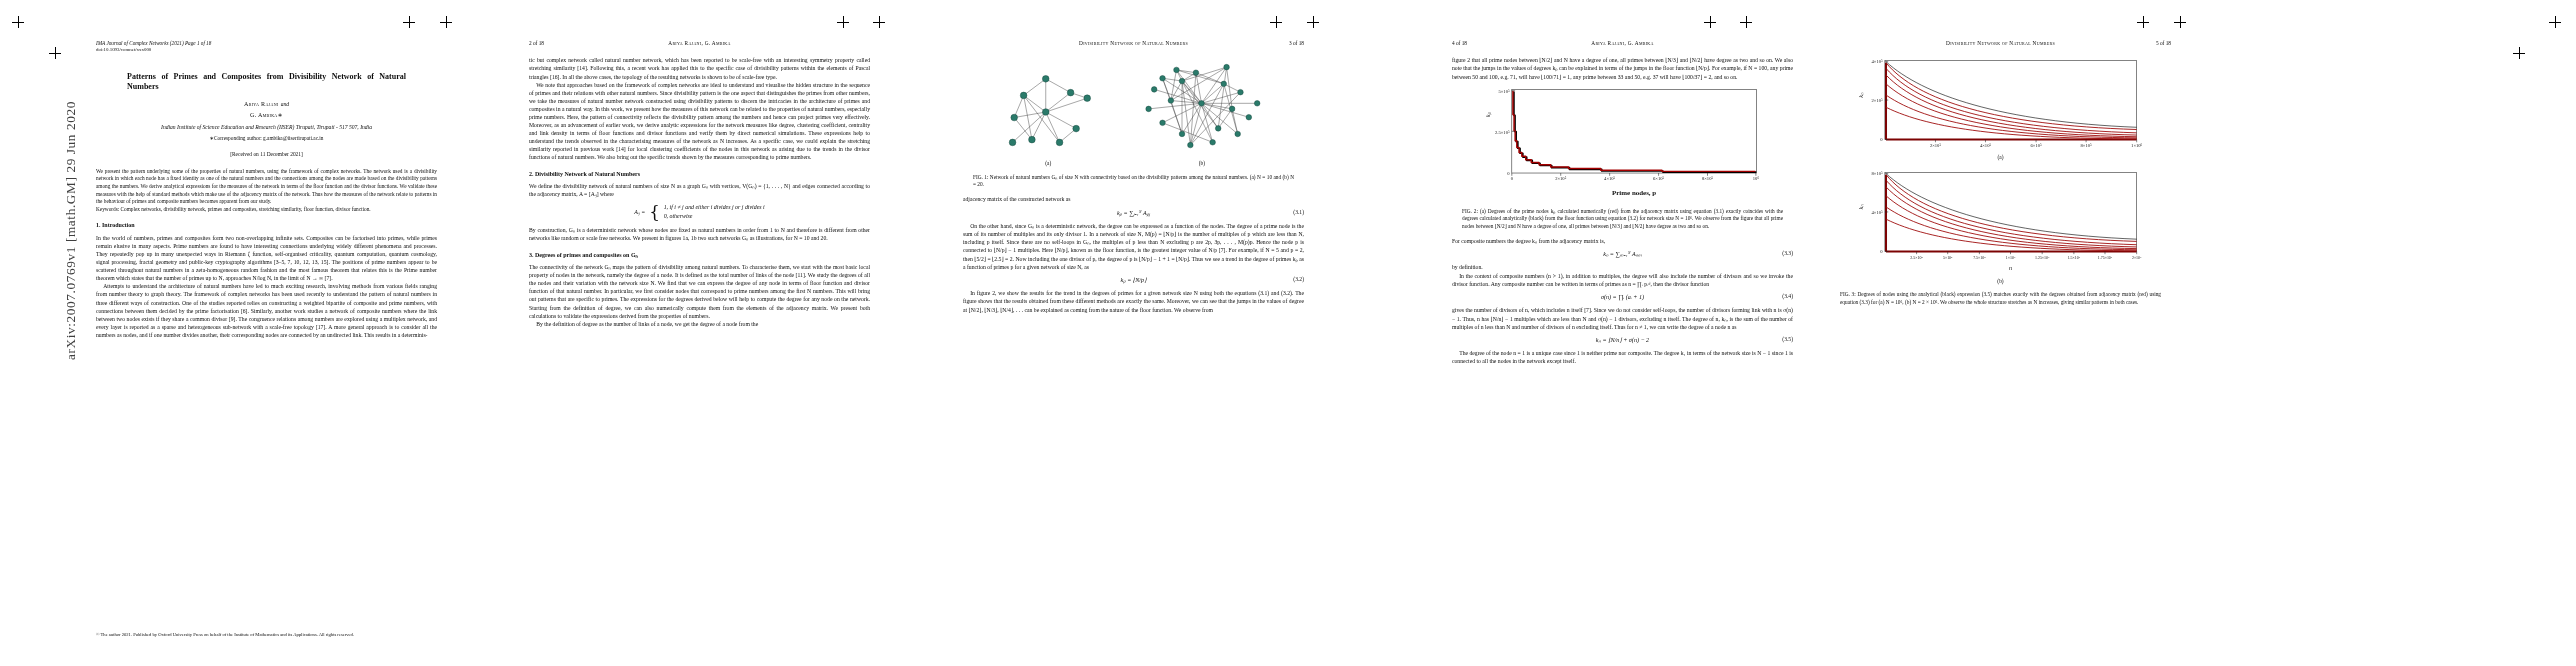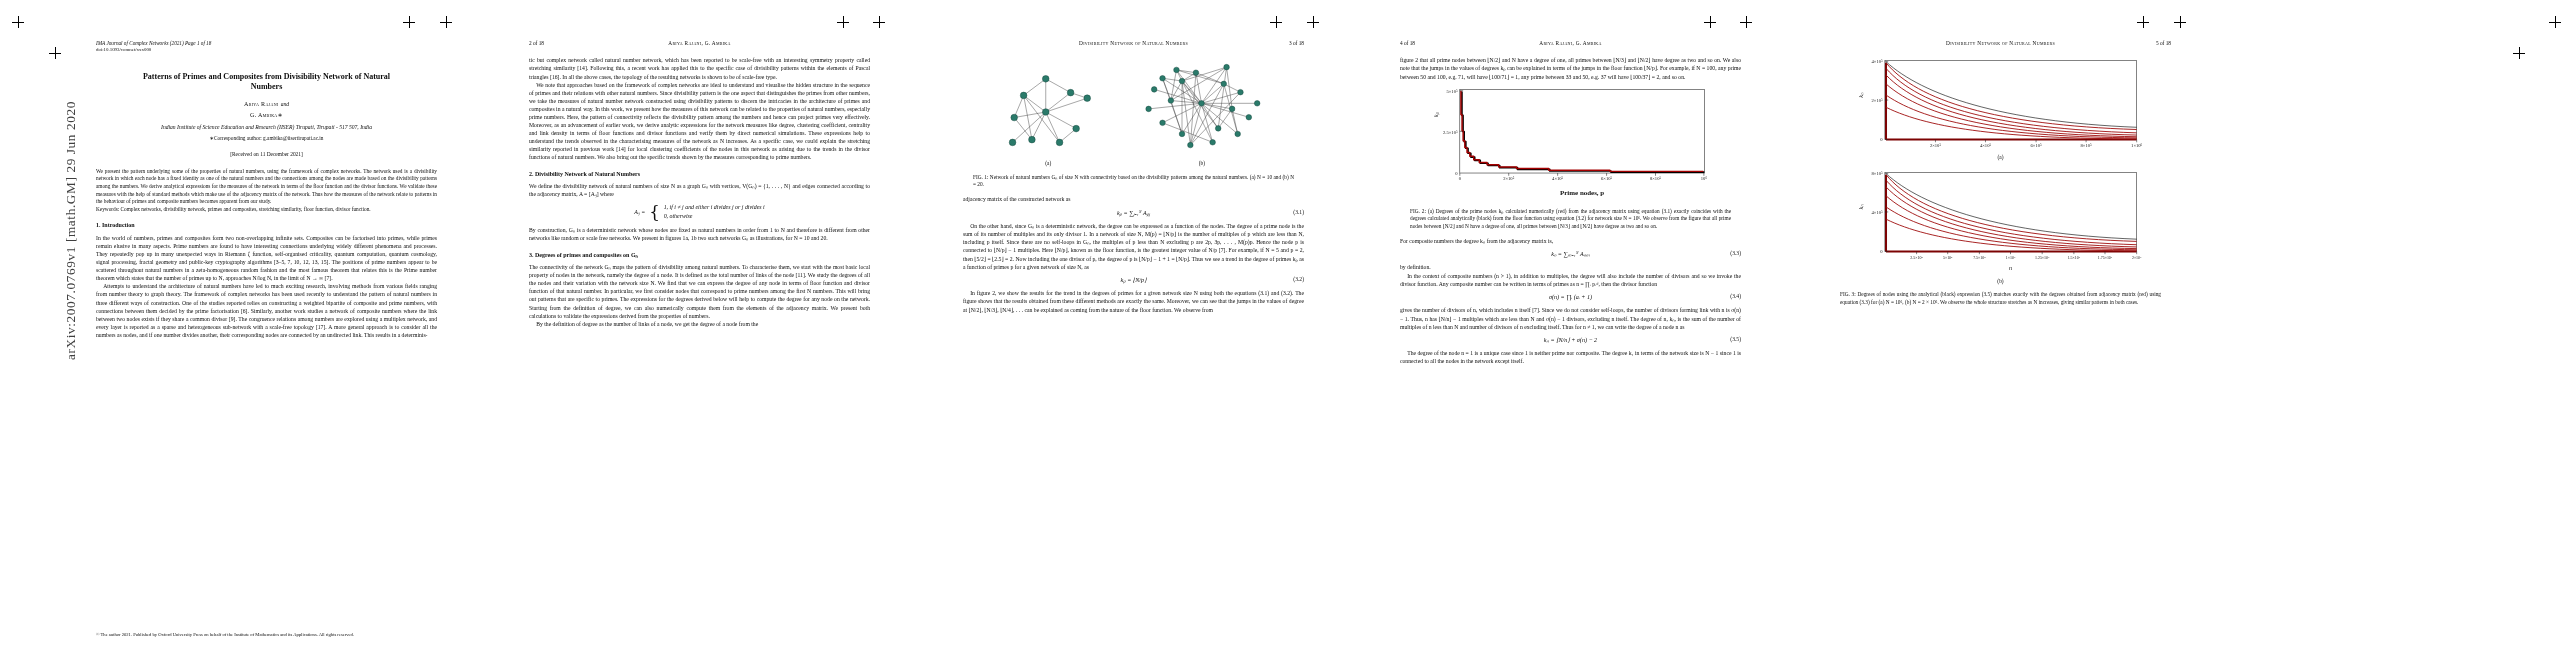--- a/index.html
+++ b/index.html
@@ -11,34 +11,34 @@
   .crop{position:absolute;width:12.2px;height:12.2px}
   .crop::before{content:"";position:absolute;left:0;top:5.8px;width:12.2px;height:0.8px;background:#000}
   .crop::after{content:"";position:absolute;top:0;left:5.8px;height:12.2px;width:0.8px;background:#000}
 
   
   .stamp{position:absolute;left:63px;top:360px;transform-origin:0 0;transform:rotate(-90deg);
          font-size:13.3px;color:#3f3f3f;letter-spacing:0.6px;white-space:nowrap}
 
   
   .page{position:absolute;top:40px;width:341px;height:603px;font-size:5.7px;line-height:1.42;text-align:justify}
-  #page1{left:96px} #page2{left:529px} #page3{left:963px} #page4{left:1400px} #page5{left:1830px}
+  #page1{left:96px} #page2{left:529px} #page3{left:963px} #page4{left:1452px} #page5{left:1830px}
   .page p{margin:0;text-indent:7.2px}
   .page p.noind{text-indent:0}
 
   .rh{display:flex;font-size:5.3px;margin-bottom:10px;line-height:1.2}
   .rh .l{flex:1;text-align:left}
   .rh .c{flex:2;text-align:center}
   .rh .r{flex:1;text-align:right}
   .sc{font-variant:small-caps;letter-spacing:0.3px}
 
   .p1head{font-size:5.2px;line-height:1.35;text-align:left}
   .jline{font-style:italic}
   .doi{font-size:4.9px}
-  .title{font-size:8px;font-weight:700;text-align:center;margin:18px 31px 0;line-height:1.3}
+  .title{font-size:8px;font-weight:700;margin:18px 31px 0;line-height:1.3}
   .authors{text-align:center;margin-top:7.2px;font-size:6.1px}
   .authors + .authors{margin-top:2.8px}
   .andword{font-style:italic;font-size:5.6px;margin-left:2.2px}
   .affil{text-align:center;font-style:italic;font-size:5.6px;margin-top:4.4px}
   .corr{text-align:center;font-size:5.3px;margin-top:2.8px}
   .received{text-align:center;font-size:5.4px;margin:8.3px 0 9.4px}
   .abstract{font-size:5.3px;margin:0 14.5px}
   .keywords{font-size:5.3px;margin:5.6px 14.5px 0}
   .sechead{font-size:6px;font-weight:700;margin:8.3px 0 3.9px;text-align:left}
   .footer{position:absolute;left:0;right:0;bottom:4.4px;font-size:4.6px;text-align:left;text-indent:0}

